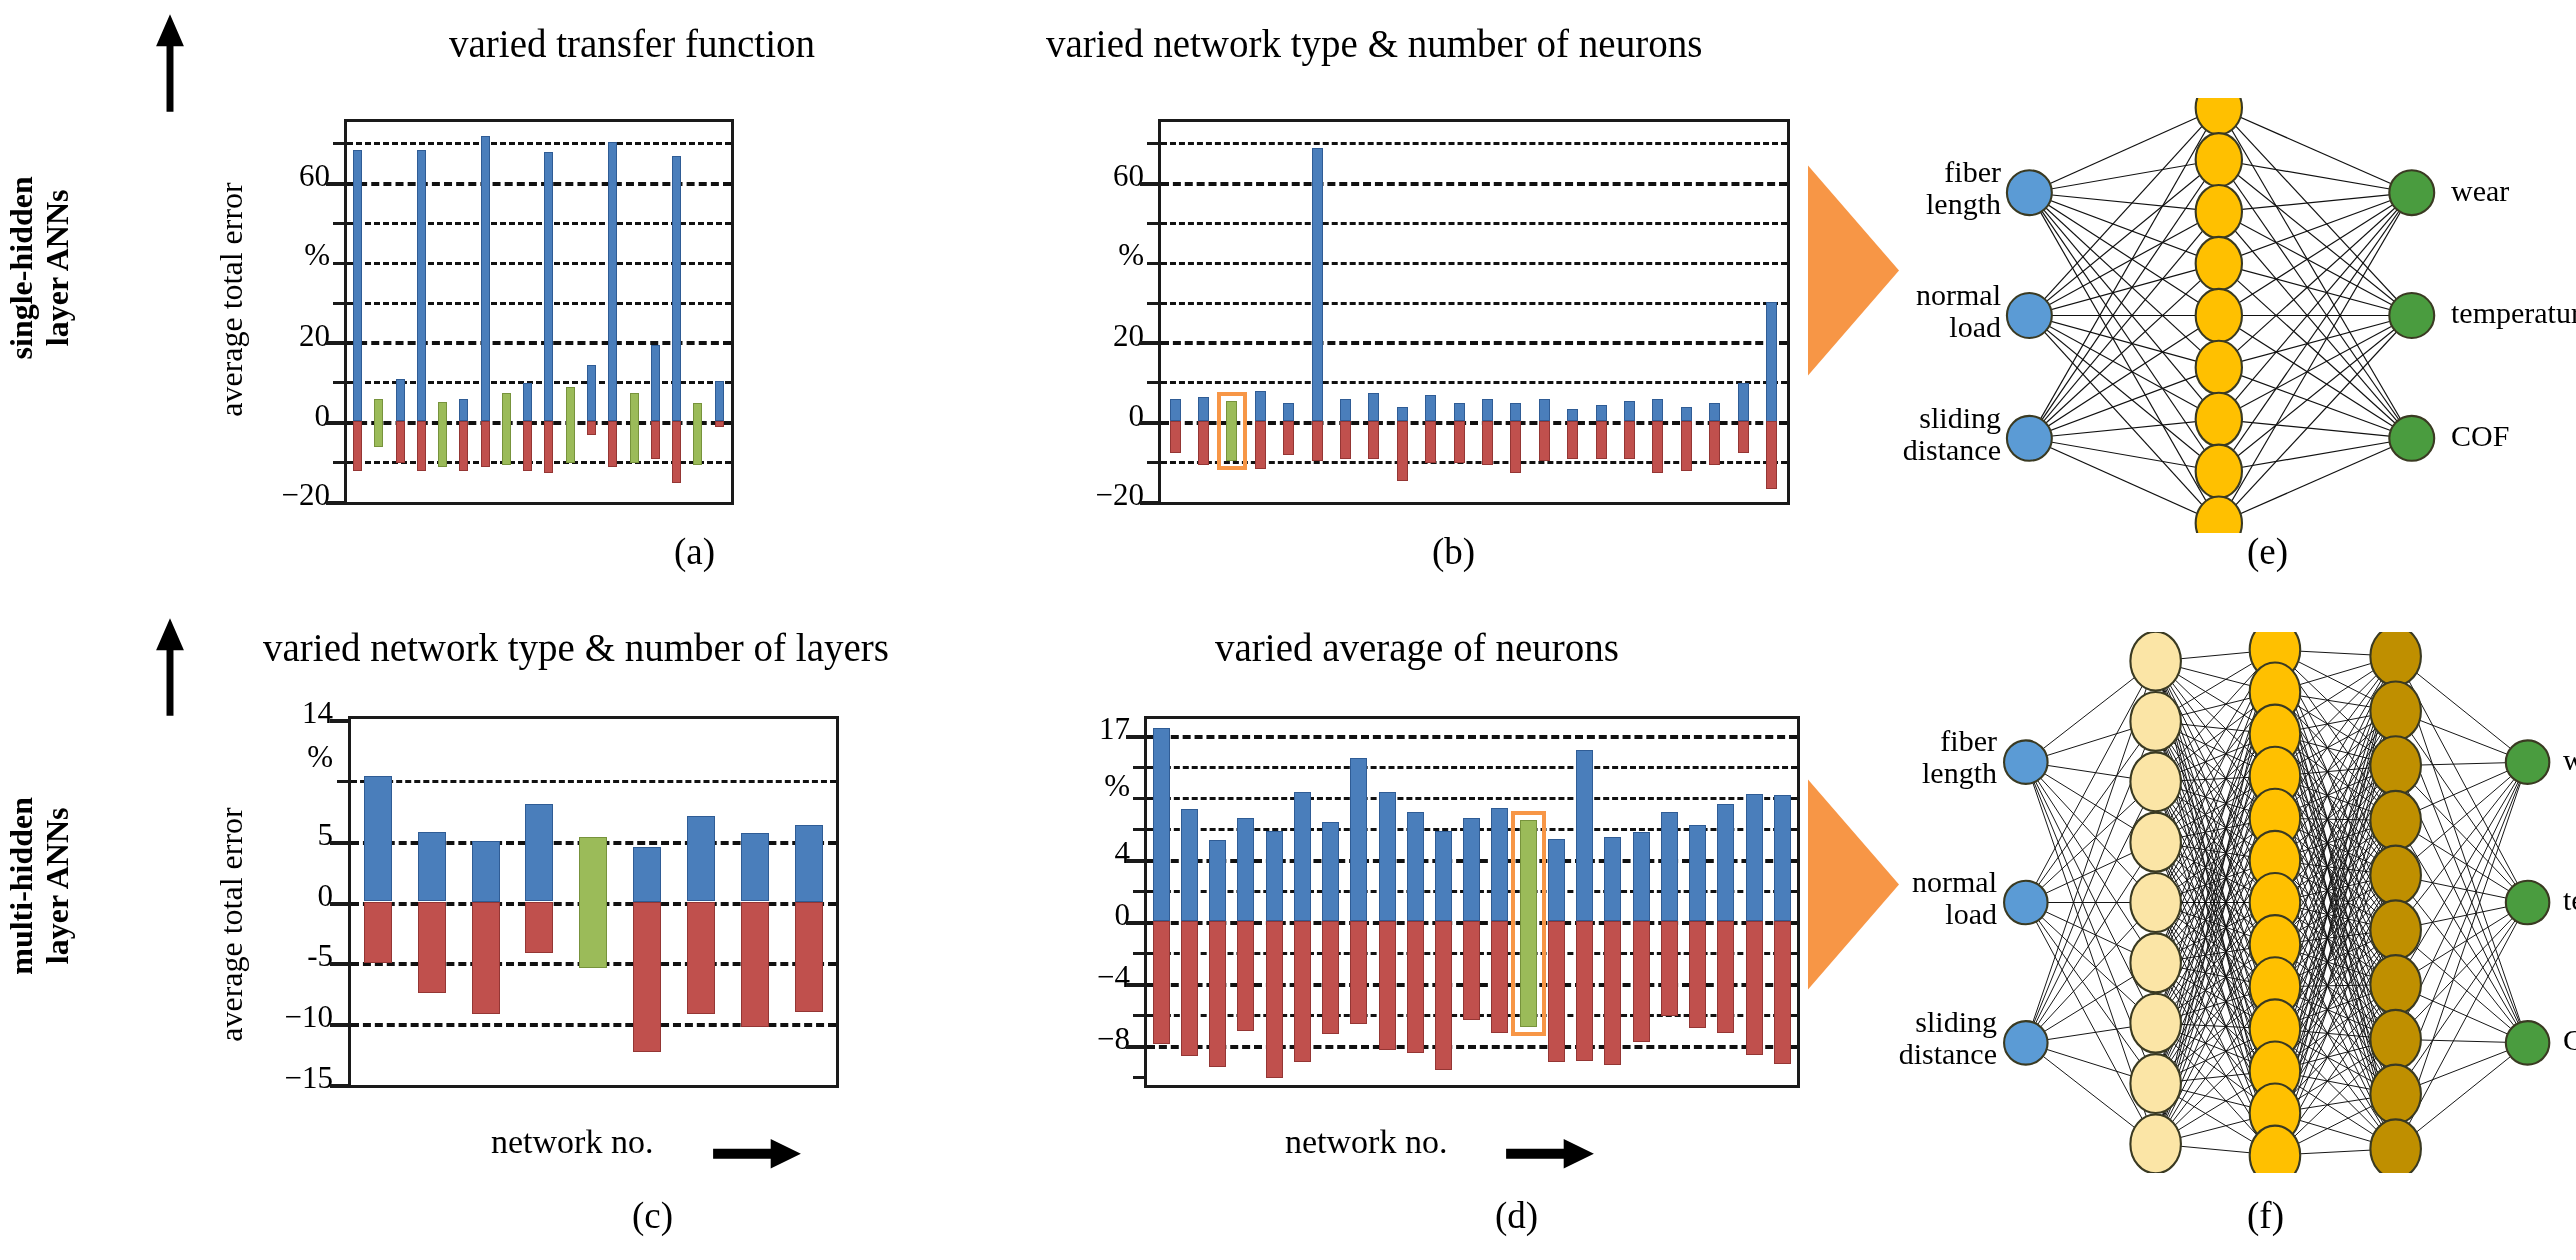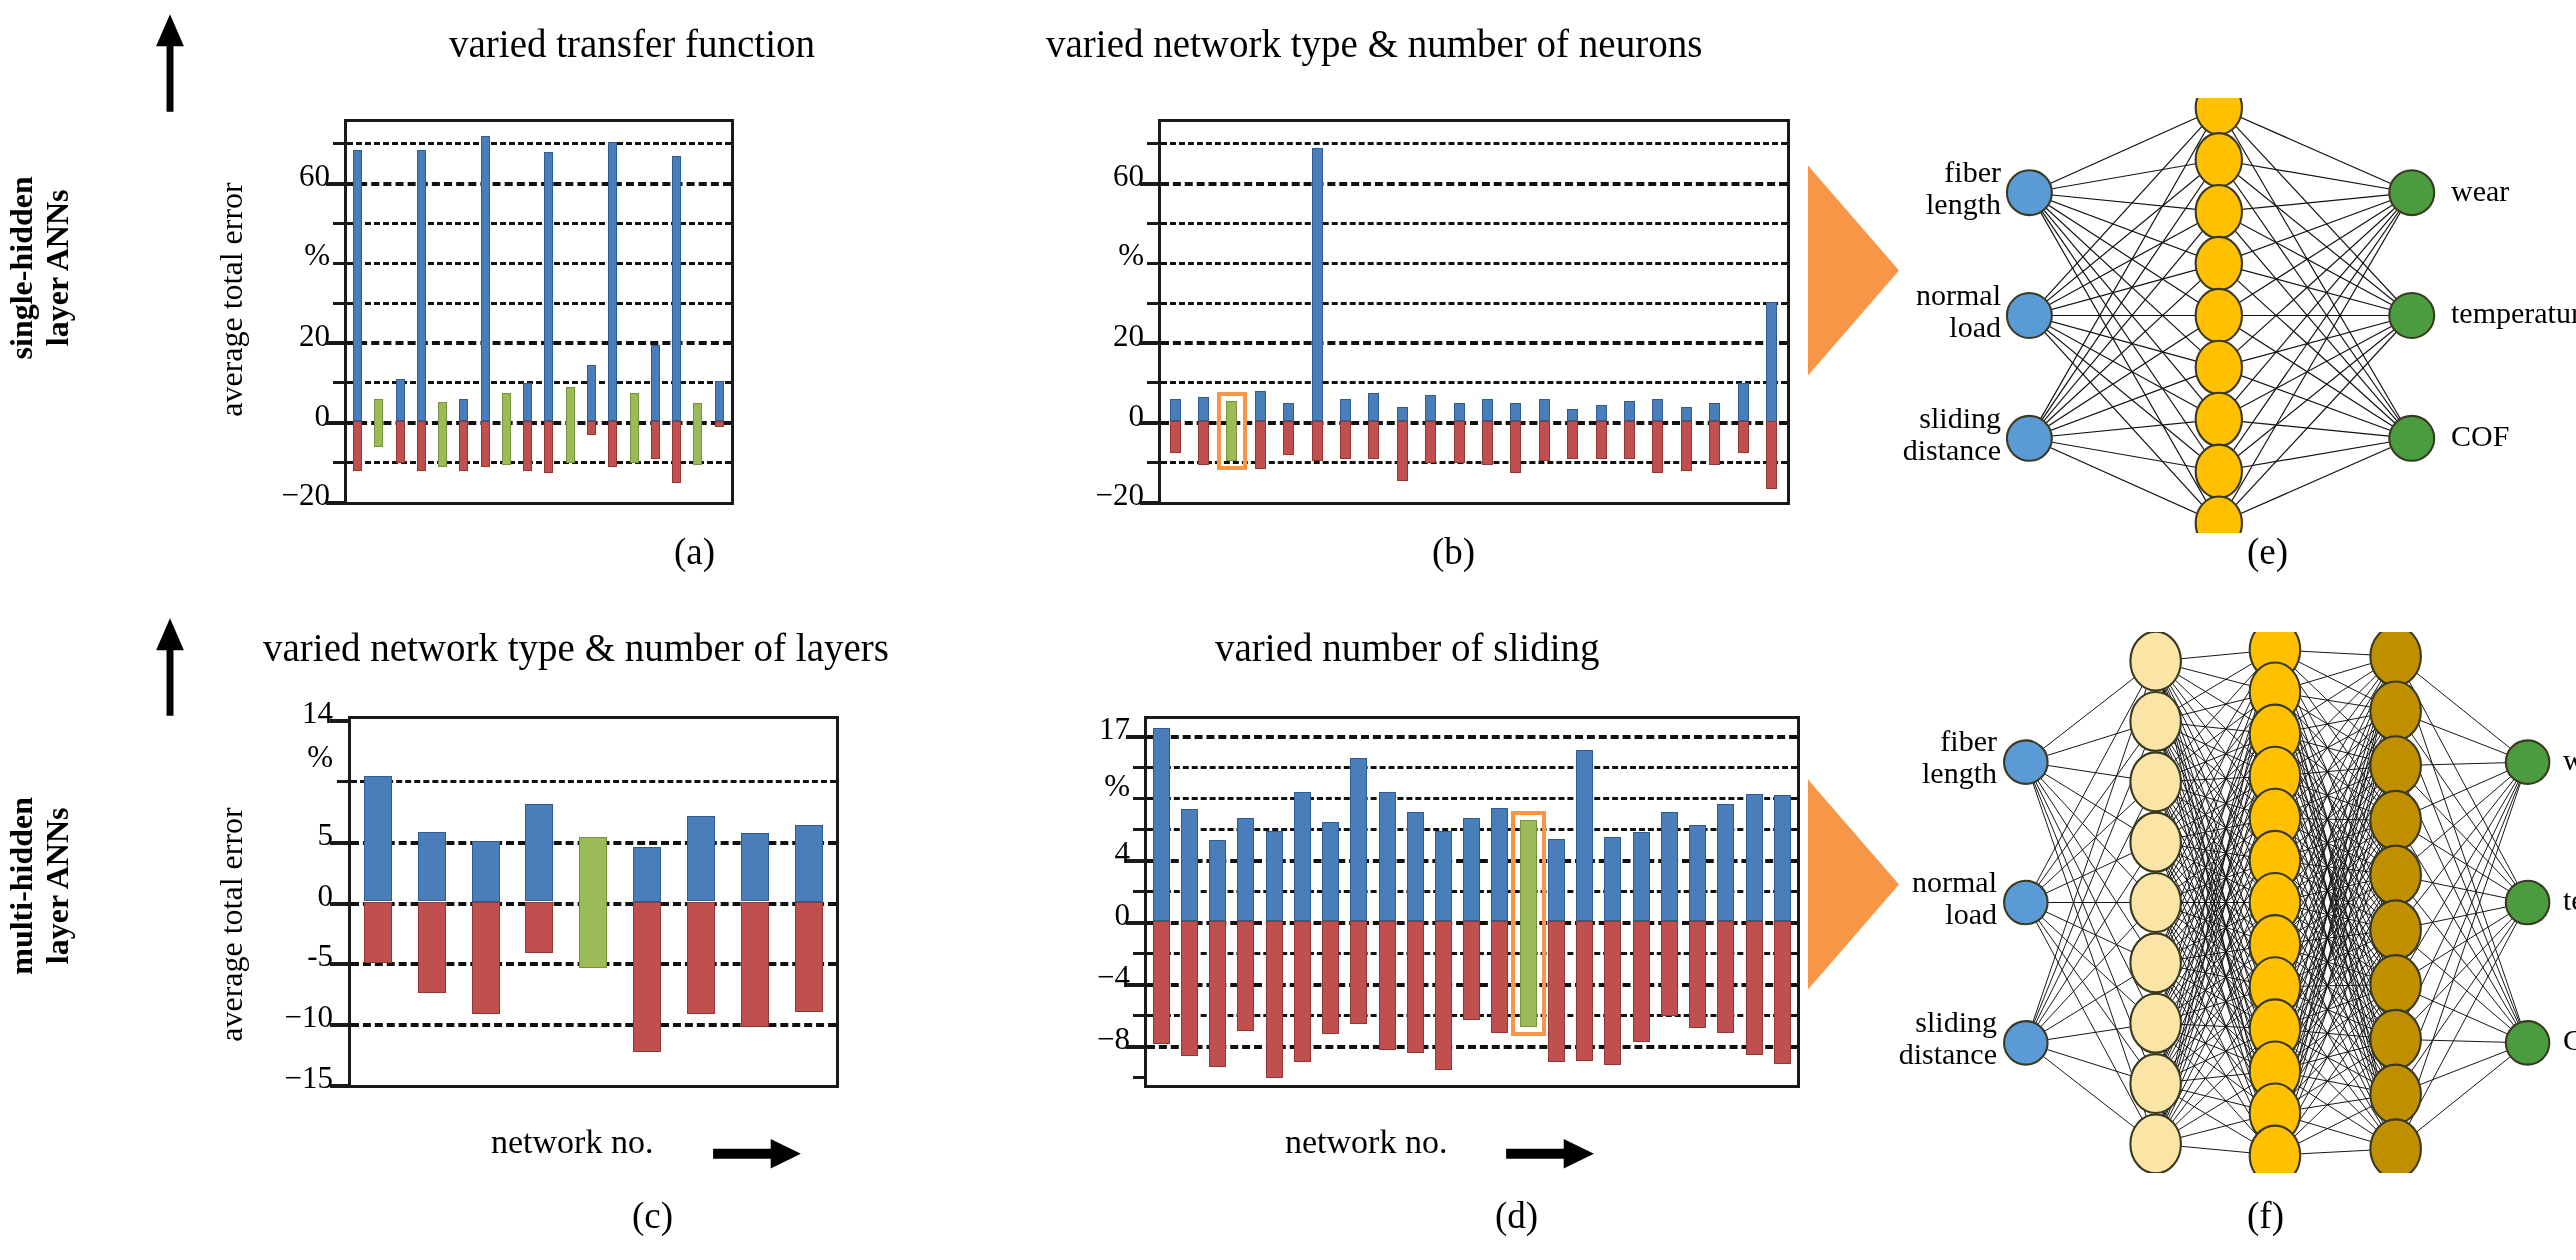--- a/index.html
+++ b/index.html
@@ -52,21 +52,21 @@
 <div class="abs vlabel" style="left:77px;top:906px;width:309px;transform:rotate(-90deg);font-size:32px;">average total error</div>
 <div class="abs uparrow" style="left:154px;top:618px;">
   <svg width="32" height="98" viewBox="0 0 46 140">
       <polygon points="23,0 43,46 28,46 28,140 18,140 18,46 3,46" fill="#000"></polygon>
     </svg>
 </div>
 
 <div class="abs title" style="left:449px;top:21px;">varied transfer function</div>
 <div class="abs title" style="left:1046px;top:21px;font-family:Liberation Serif, serif;">varied network type &amp; number of neurons</div>
 <div class="abs title" style="left:232px;top:625px;margin-left:31px;">varied network type &amp; number of layers</div>
-<div class="abs title" style="left:1215px;top:625px;">varied number of sliding</div>
+<div class="abs title" style="left:1215px;top:625px;">varied average of neurons</div>
 
 <div class="abs panelname" style="left:674px;top:530px;">(a)</div>
 <div class="abs panelname" style="left:1432px;top:530px;">(b)</div>
 <div class="abs panelname" style="left:632px;top:1194px;">(c)</div>
 <div class="abs panelname" style="left:1495px;top:1194px;">(d)</div>
 <div class="abs panelname" style="left:2247px;top:530px;">(e)</div>
 <div class="abs panelname" style="left:2247px;top:1194px;">(f)</div>
 
 <div class="abs" style="left:491px;top:1123px;font-size:34px;">network no.</div>
 <div class="abs" style="left:713px;top:1139px;">

